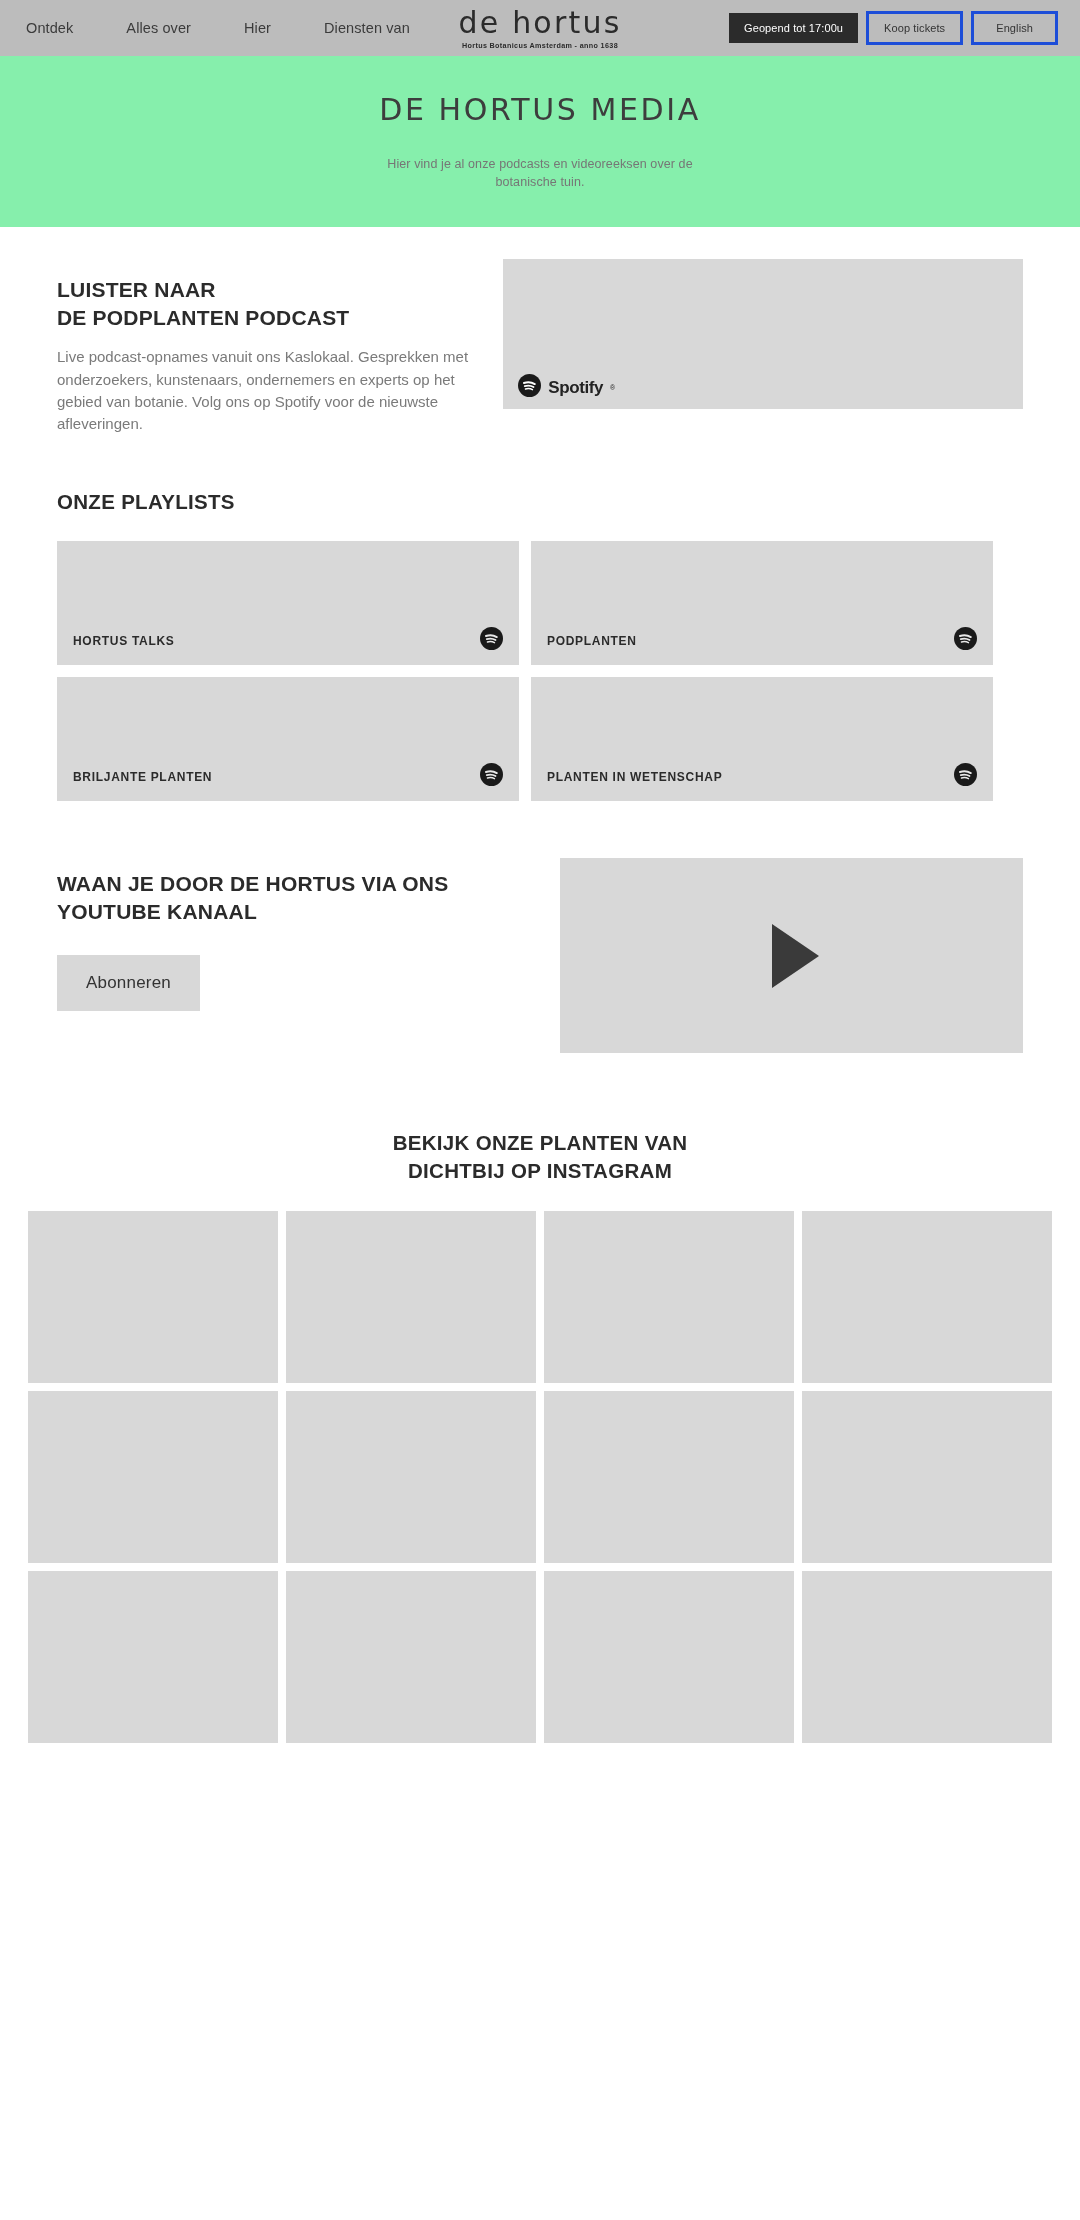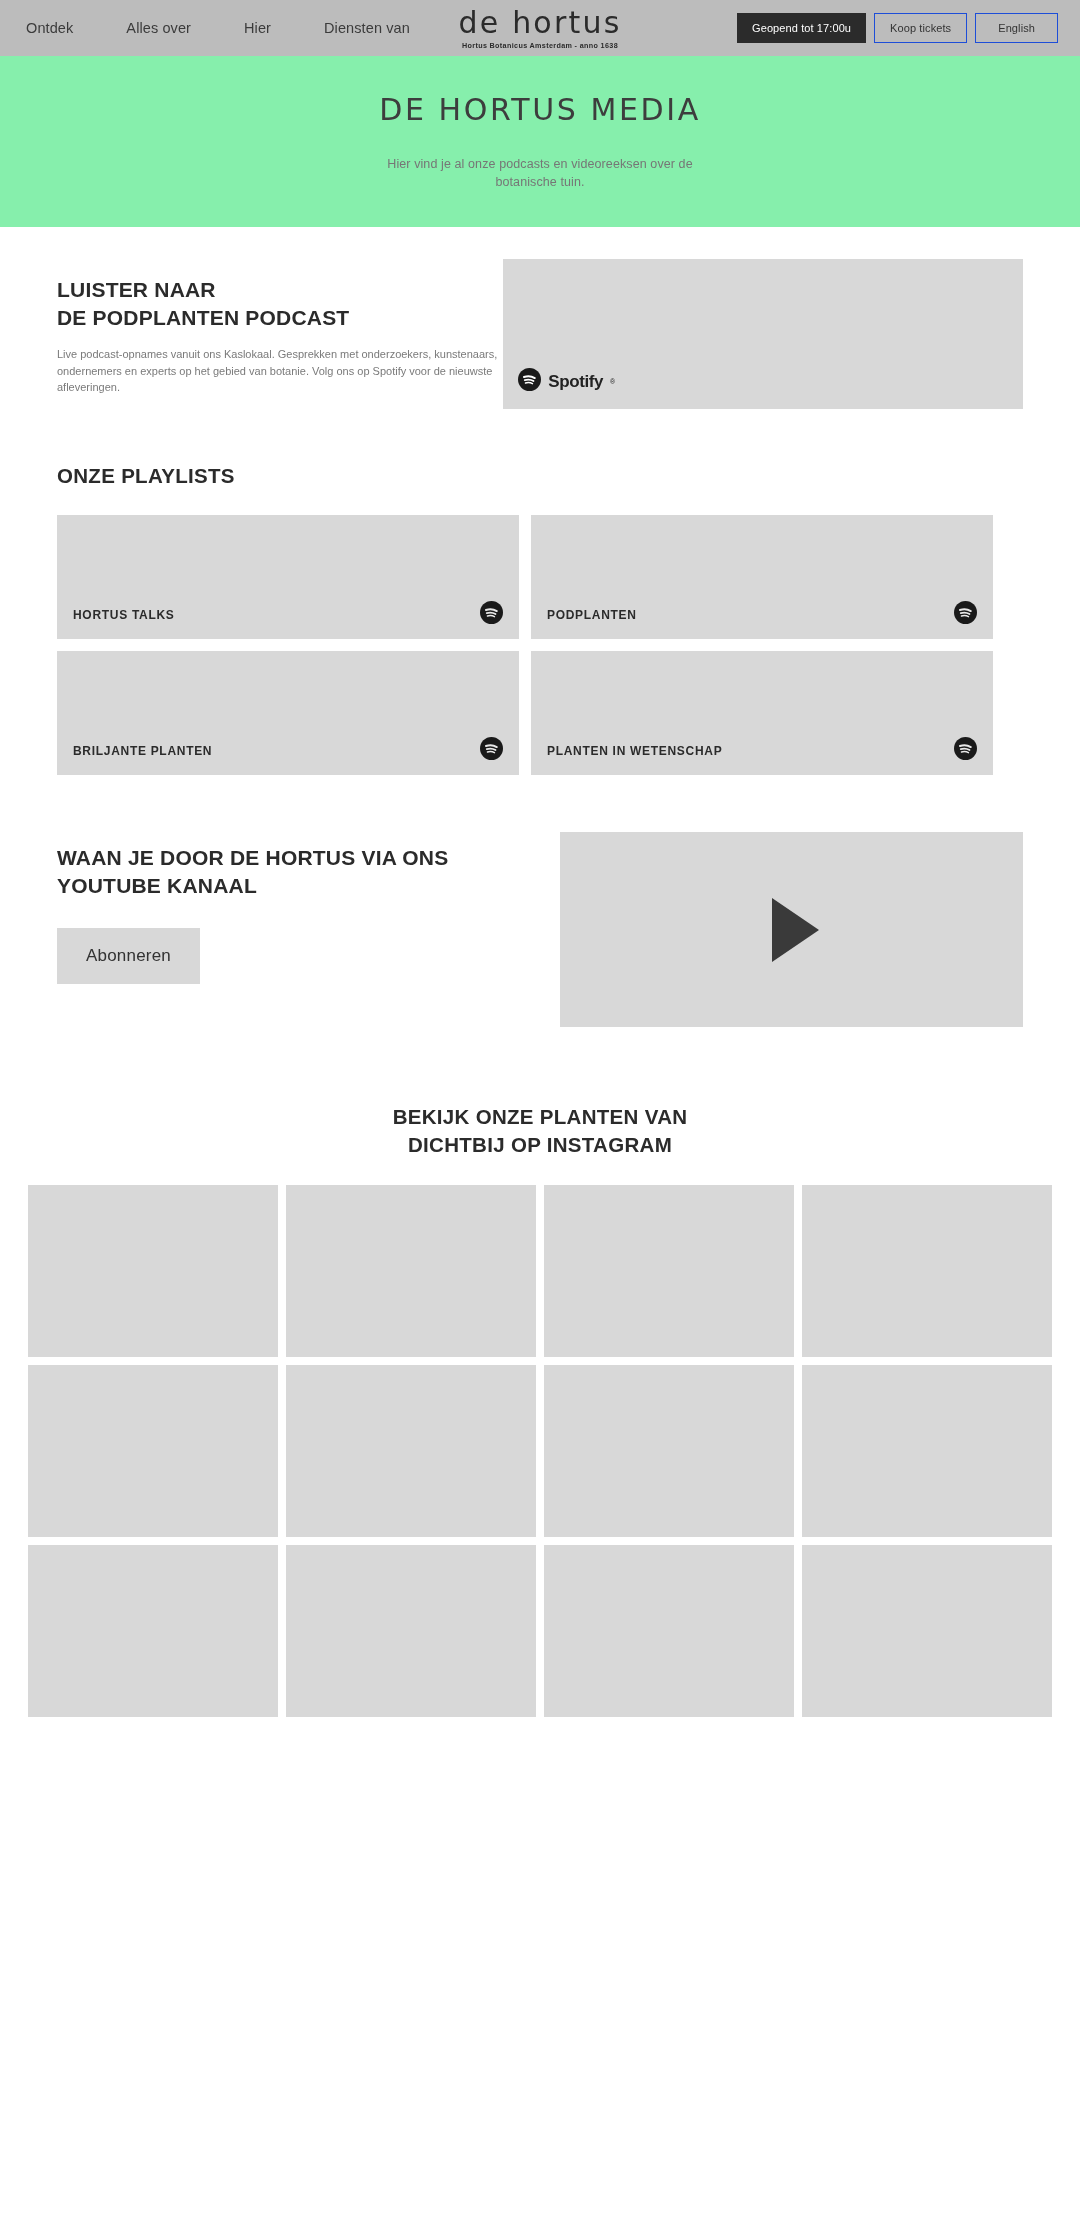--- a/index.html
+++ b/index.html
@@ -89,21 +89,21 @@
     cursor: pointer;
     border: none;
     letter-spacing: 0.1px;
   }
 
   .btn-outline {
     background: transparent;
     color: #333333;
     font-size: 11px;
     padding: 8px 15px;
-    border: 1px solid #1d4ed8;
+    border: 3px solid #1d4ed8;
     white-space: nowrap;
     cursor: pointer;
     letter-spacing: 0.1px;
   }
   .btn-outline.lang { padding: 8px 22px; }
 
   
   .hero {
     background: #86efac;
     height: 171px;
@@ -152,37 +152,37 @@
   .section-heading {
     font-size: 21px;
     font-weight: 700;
     color: #2b2b2b;
     line-height: 1.32;
     letter-spacing: 0.2px;
   }
 
   .body-copy {
     margin-top: 15px;
-    font-size: 11px;
+    font-size: 15px;
     line-height: 1.48;
     color: #7a7a7a;
   }
 
   .spotify-embed {
     margin-left: auto;
     width: 530px;
     height: 150px;
     background: #d8d8d8;
     position: relative;
   }
 
   .spotify-lockup {
     position: absolute;
     left: 15px;
-    bottom: 14px;
+    bottom: 8px;
     display: flex;
     align-items: center;
     gap: 7px;
   }
 
   .spotify-wordmark {
     font-size: 17px;
     font-weight: 700;
     color: #222222;
     letter-spacing: -0.4px;

